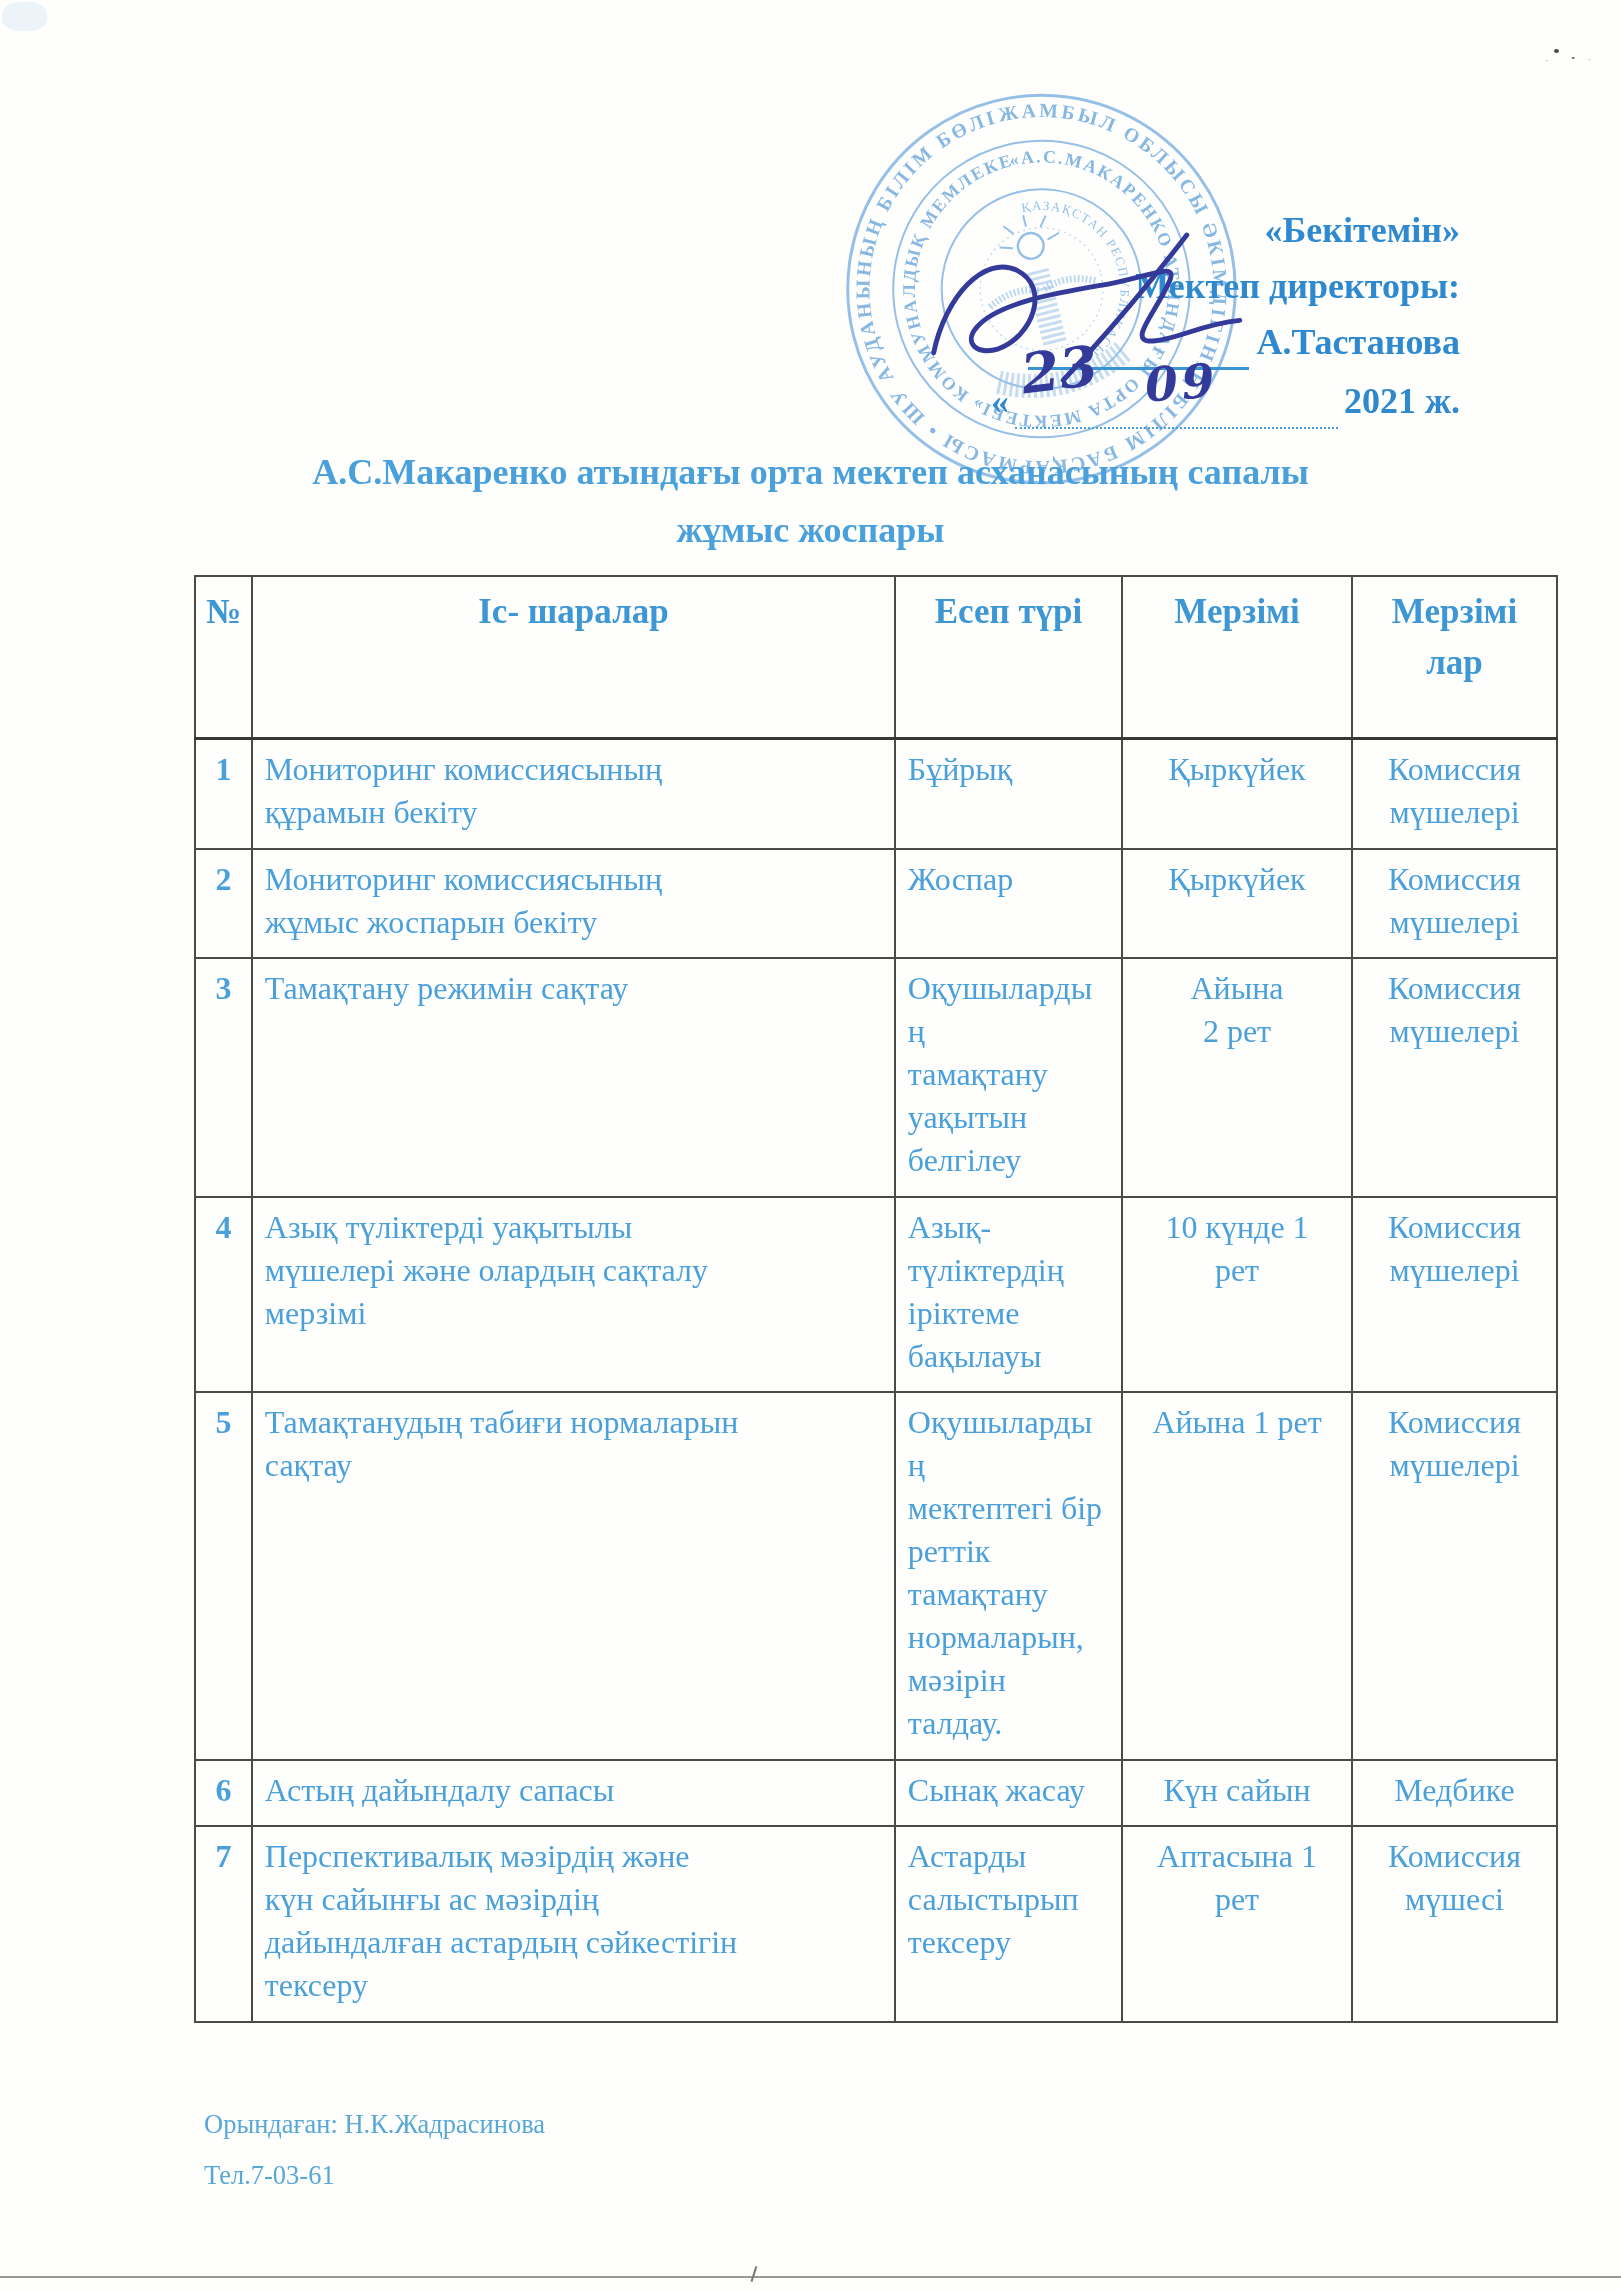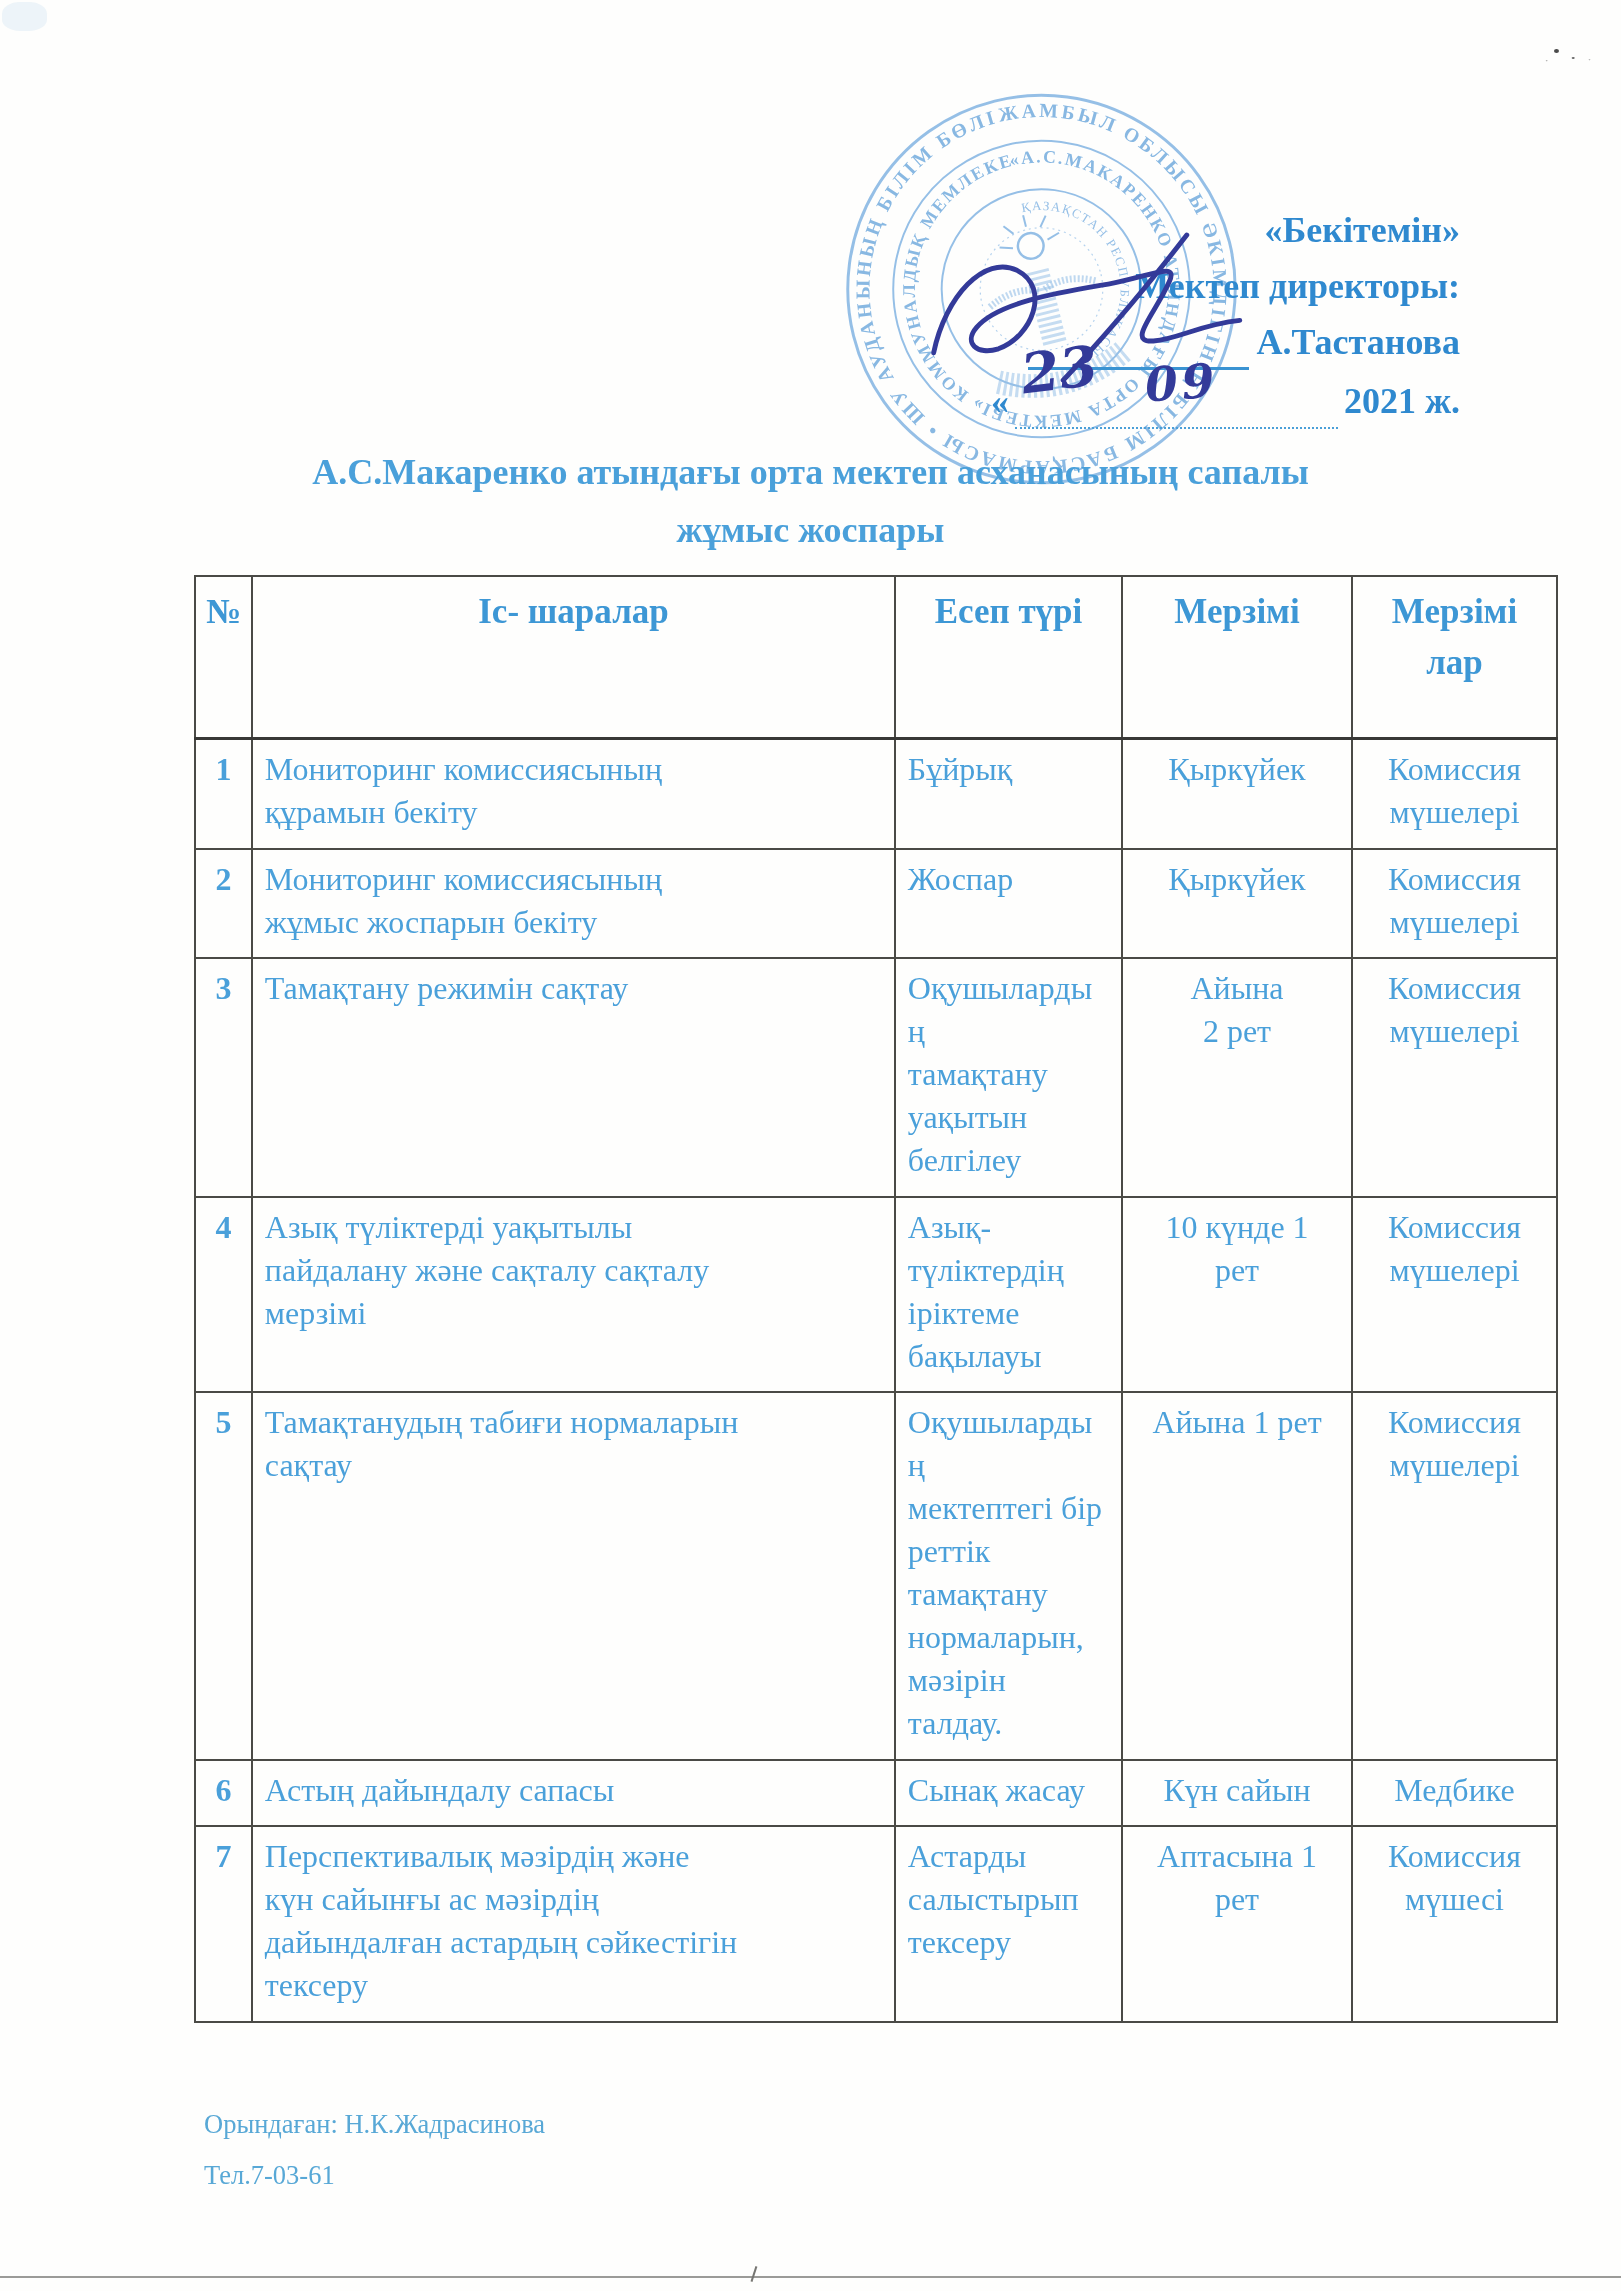--- a/index.html
+++ b/index.html
@@ -221,21 +221,21 @@
 белгілеу</td>
     <td class="c-term">Айына
 2 рет</td>
     <td class="c-resp">Комиссия
 мүшелері</td>
   </tr>
 
   <tr>
     <td class="c-num">4</td>
     <td class="c-act">Азық түліктерді уақытылы
-пайдалану және сақталу сақталу
+мүшелері және олардың сақталу
 мерзімі</td>
     <td class="c-rep">Азық-
 түліктердің
 іріктеме
 бақылауы</td>
     <td class="c-term">10 күнде 1
 рет</td>
     <td class="c-resp">Комиссия
 мүшелері</td>
   </tr>

